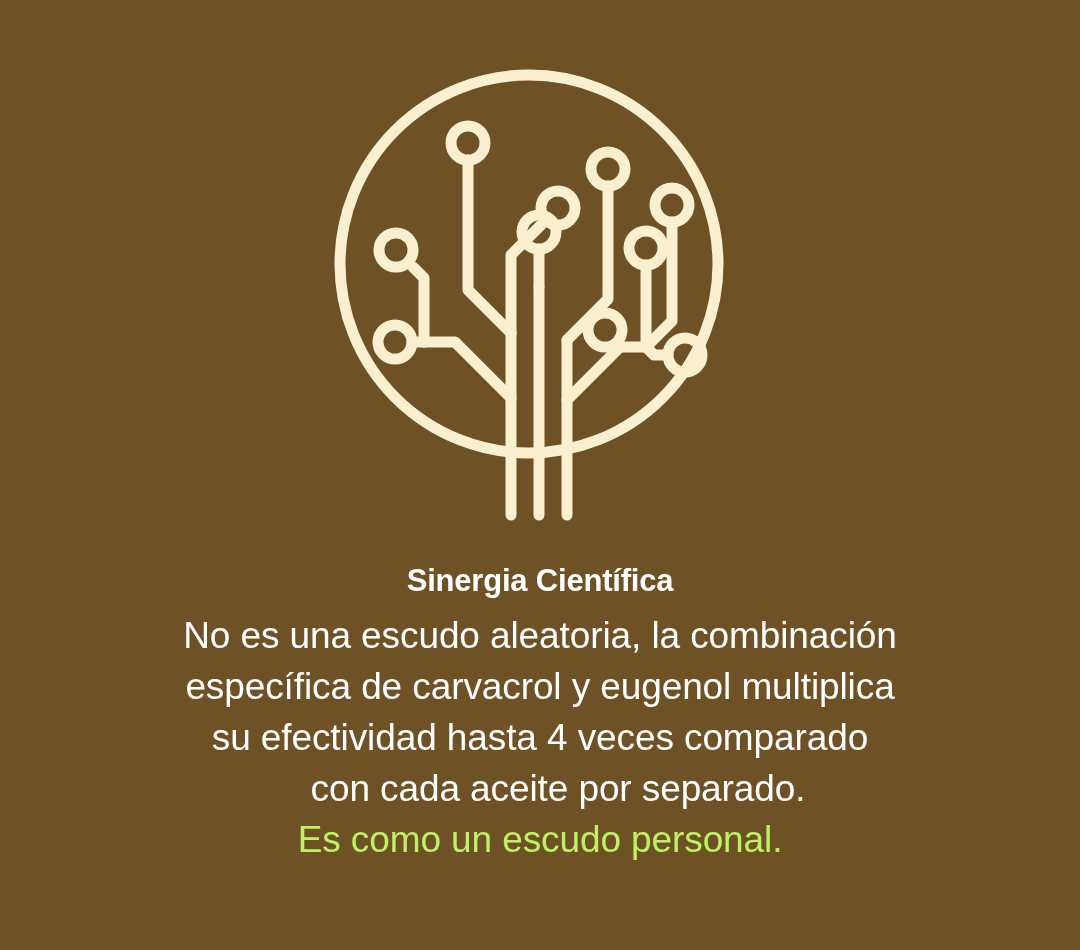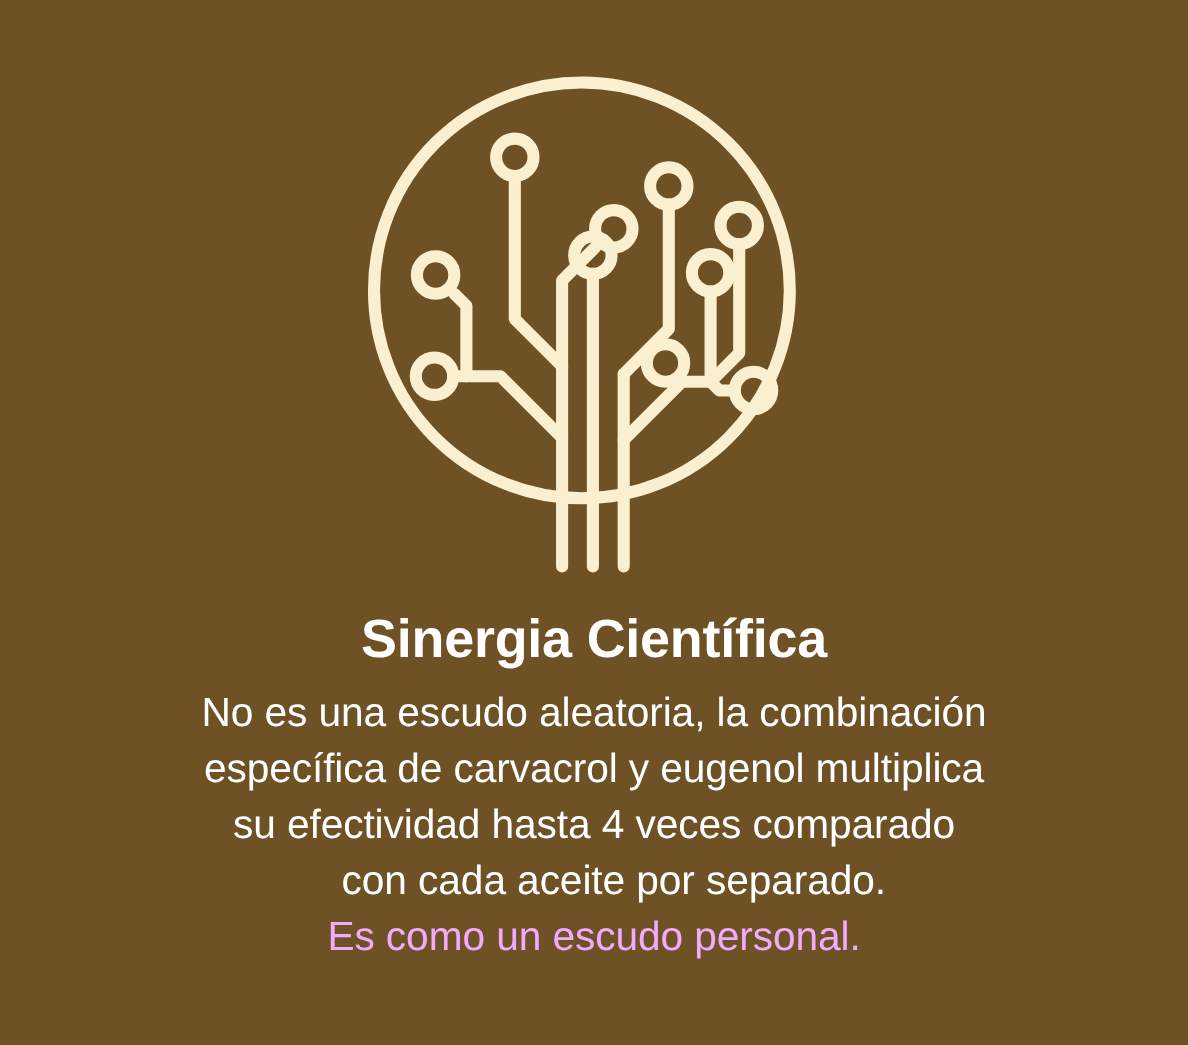--- a/index.html
+++ b/index.html
@@ -50,24 +50,24 @@
     left: 0;
     top: 556px;
     width: 1080px;
     text-align: center;
   }
 
   #card-title {
     color: #FFFFFF;
     font-family: "Liberation Sans", sans-serif;
     font-weight: bold;
-    font-size: 49px;
+    font-size: 31px;
     line-height: 50px;
     letter-spacing: -0.2px;
-    margin: 0 0 16px 0;
+    margin: 0 0 4px 0;
     padding: 0;
   }
 
   #card-body {
     margin: 0;
     padding: 0;
     list-style: none;
   }
   #card-body .body-line {
     display: block;
@@ -137,17 +137,17 @@
   </div>
 
   <div id="text-block">
     <h2 id="card-title" style="color: rgb(255, 255, 255);">Sinergia Científica</h2>
 
     <div id="card-body">
       <span class="body-line" style="color: rgb(255, 255, 255);">No es una escudo aleatoria, la combinación</span>
       <span class="body-line" style="color: rgb(255, 255, 255);">específica de carvacrol y eugenol multiplica</span>
       <span class="body-line" style="color: #ffffff;">su efectividad hasta 4 veces comparado</span>
       <span class="body-line" style="color: rgb(255, 255, 255); margin-left: 36px;">con cada aceite por separado.</span>
-      <span class="body-line" style="color: #f0abfc;">Es como un escudo personal.</span>
+      <span class="body-line" style="color: #bef264;">Es como un escudo personal.</span>
     </div>
   </div>
 
 </div>
 
 </body></html>

